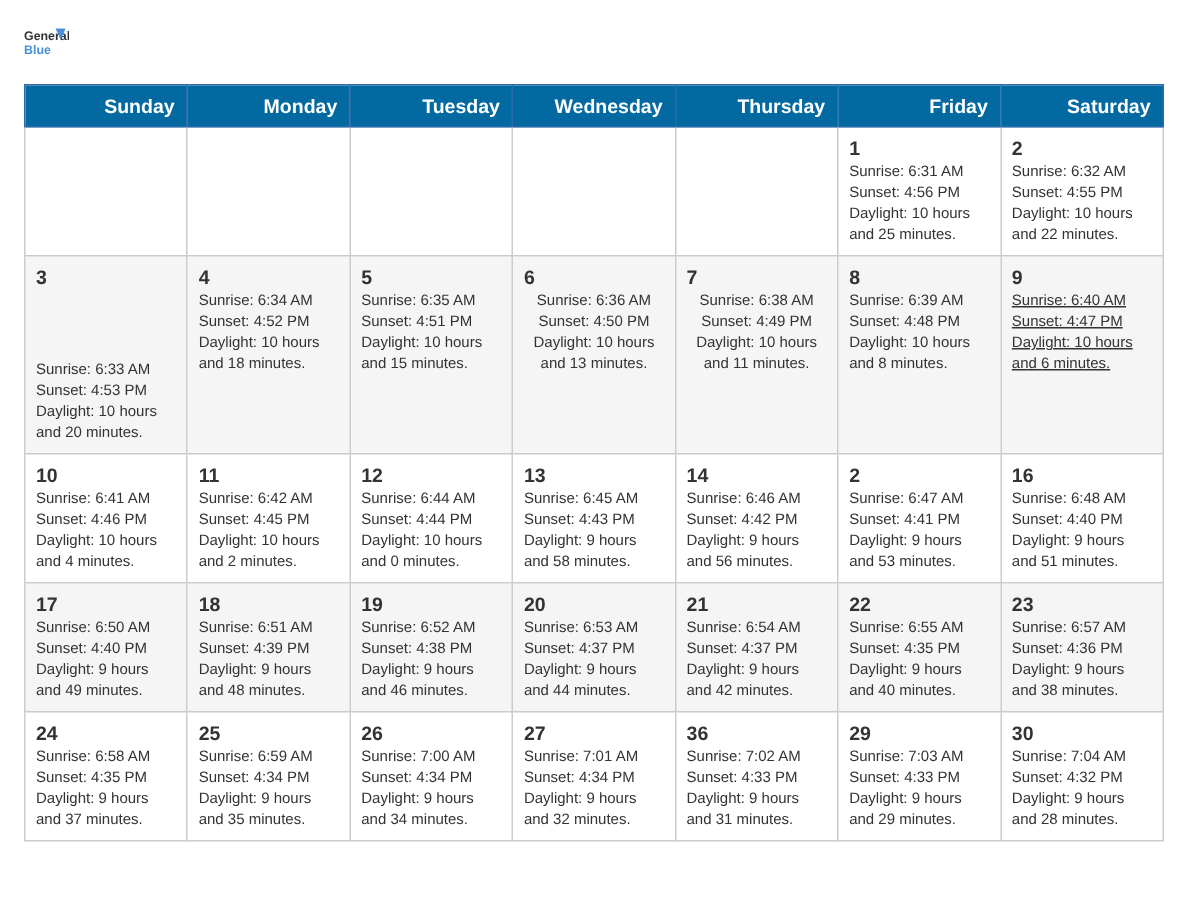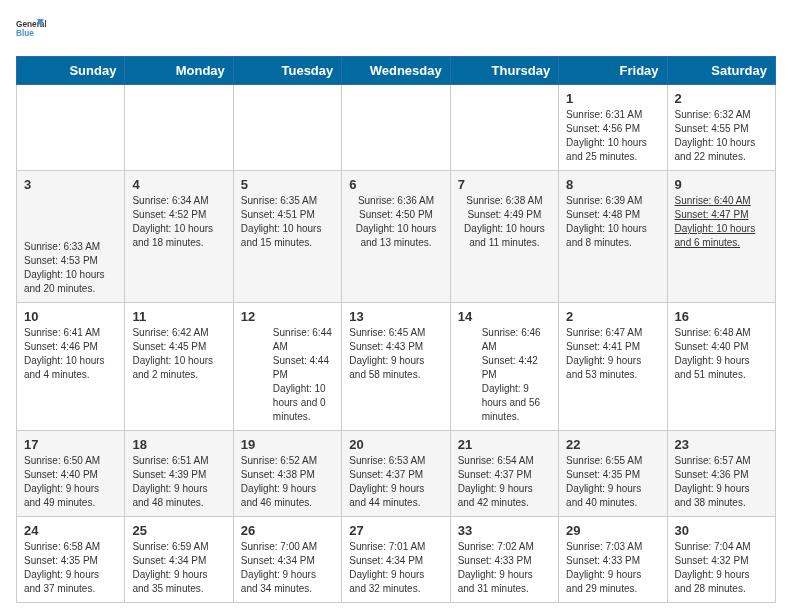--- a/index.html
+++ b/index.html
@@ -175,33 +175,33 @@
 Daylight: 10 hours and 4 minutes.</div>
         </td>
         <td>
           <span class="day-number">11</span>
           <div class="day-info" style="white-space: pre-line;">Sunrise: 6:42 AM
 Sunset: 4:45 PM
 Daylight: 10 hours and 2 minutes.</div>
         </td>
         <td>
           <span class="day-number">12</span>
-          <div class="day-info" style="white-space: pre-line; margin-left: 32px;">Sunrise: 6:44 AM
+          <div class="day-info" style="white-space: pre-line;">Sunrise: 6:44 AM
 Sunset: 4:44 PM
 Daylight: 10 hours and 0 minutes.</div>
         </td>
         <td>
           <span class="day-number">13</span>
           <div class="day-info" style="white-space: pre-line;">Sunrise: 6:45 AM
 Sunset: 4:43 PM
 Daylight: 9 hours and 58 minutes.</div>
         </td>
         <td>
           <span class="day-number">14</span>
-          <div class="day-info" style="white-space: pre-line; margin-left: 24px;">Sunrise: 6:46 AM
+          <div class="day-info" style="white-space: pre-line;">Sunrise: 6:46 AM
 Sunset: 4:42 PM
 Daylight: 9 hours and 56 minutes.</div>
         </td>
         <td>
           <span class="day-number">2</span>
           <div class="day-info" style="white-space: pre-line;">Sunrise: 6:47 AM
 Sunset: 4:41 PM
 Daylight: 9 hours and 53 minutes.</div>
         </td>
         <td>
@@ -274,21 +274,21 @@
 Sunset: 4:34 PM
 Daylight: 9 hours and 34 minutes.</div>
         </td>
         <td>
           <span class="day-number">27</span>
           <div class="day-info" style="white-space: pre-line;">Sunrise: 7:01 AM
 Sunset: 4:34 PM
 Daylight: 9 hours and 32 minutes.</div>
         </td>
         <td>
-          <span class="day-number">33</span>
+          <span class="day-number">36</span>
           <div class="day-info" style="white-space: pre-line;">Sunrise: 7:02 AM
 Sunset: 4:33 PM
 Daylight: 9 hours and 31 minutes.</div>
         </td>
         <td>
           <span class="day-number">29</span>
           <div class="day-info" style="white-space: pre-line;">Sunrise: 7:03 AM
 Sunset: 4:33 PM
 Daylight: 9 hours and 29 minutes.</div>
         </td>

